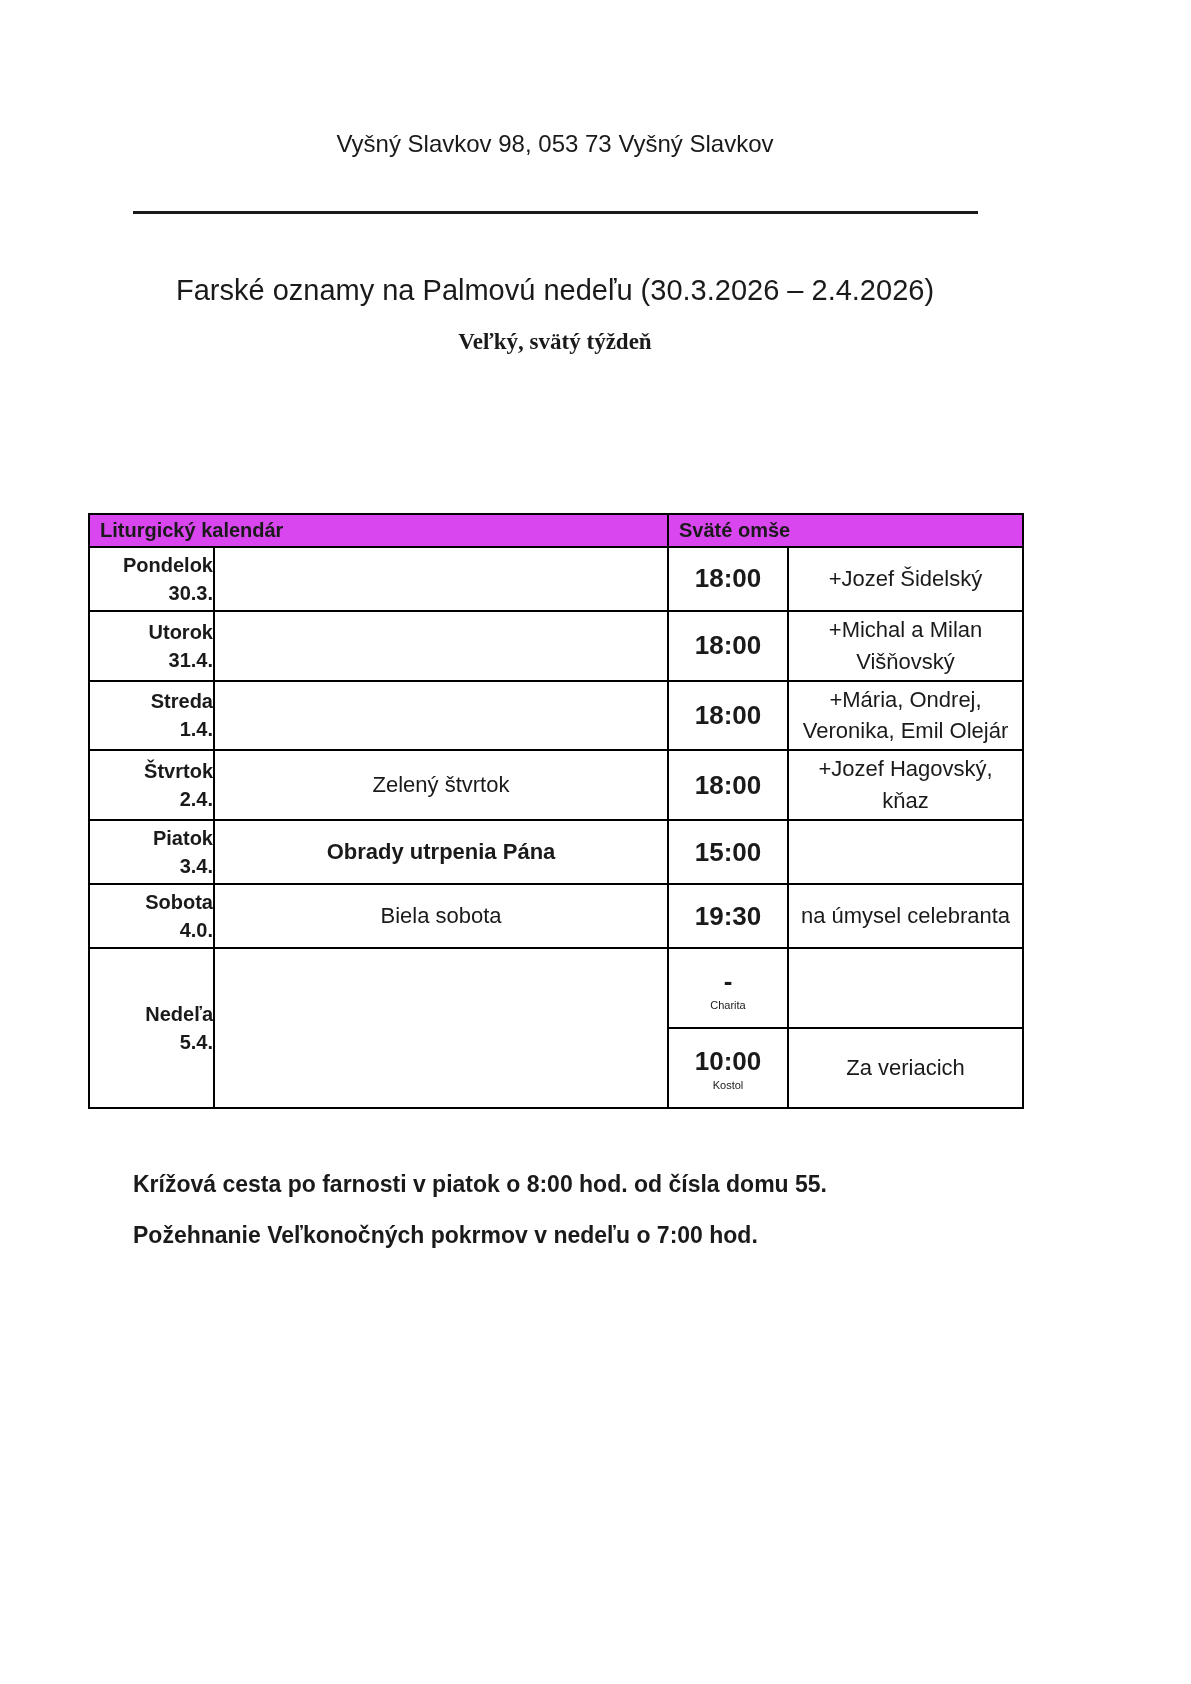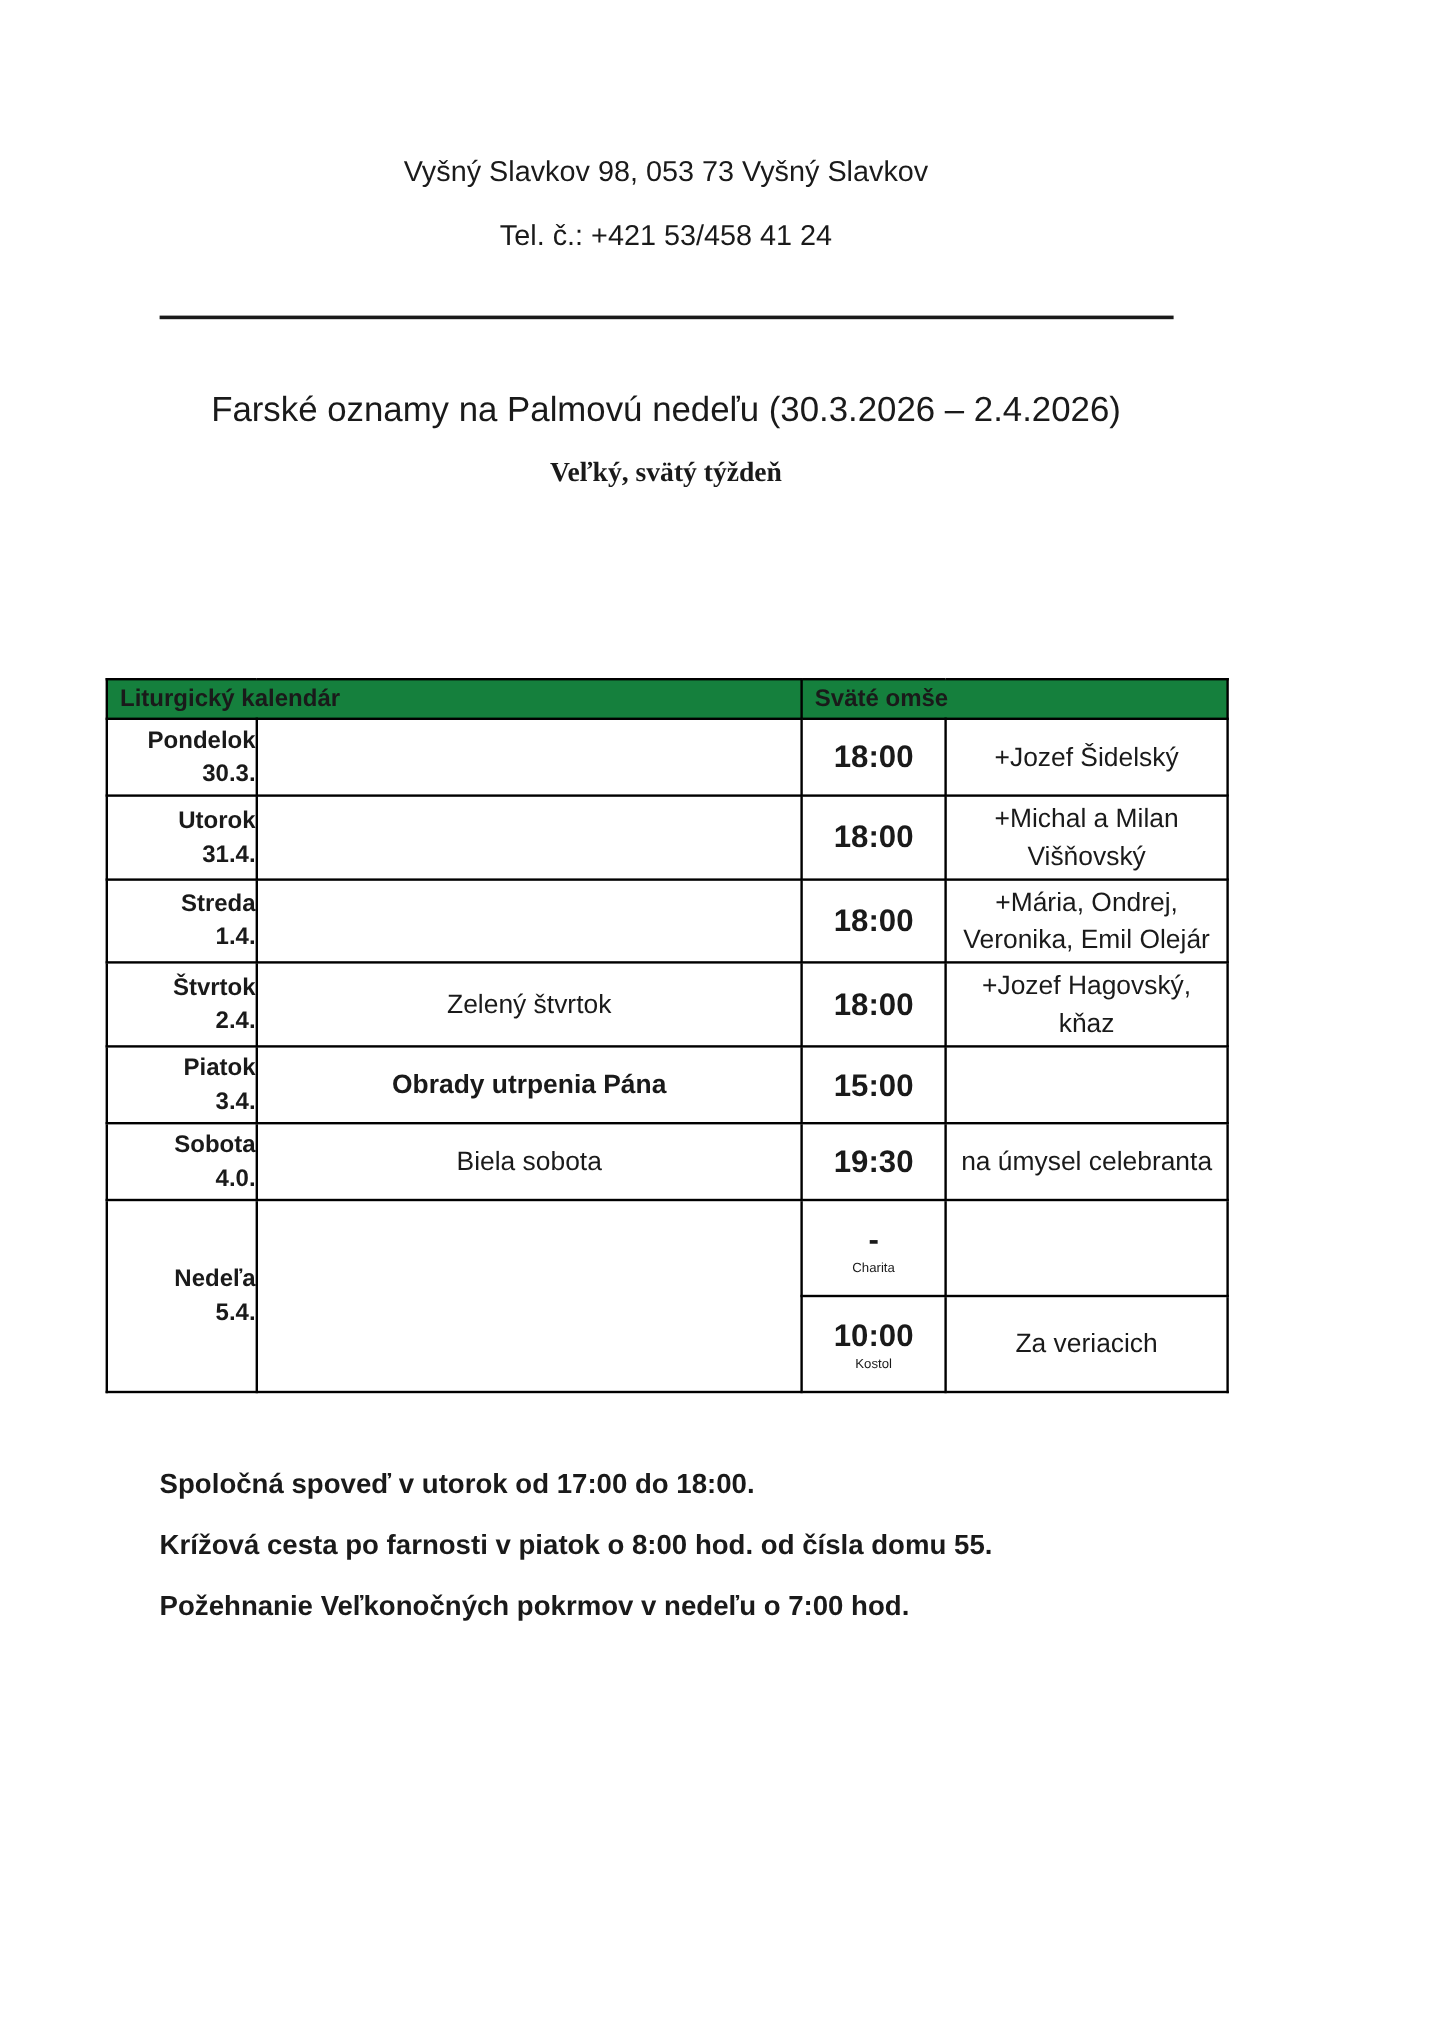--- a/index.html
+++ b/index.html
@@ -52,21 +52,21 @@
     margin-top: 158px;
     width: 934px;
     border-collapse: collapse;
     table-layout: fixed;
   }
   table.schedule td, table.schedule th {
     border: 2px solid #000000;
     vertical-align: middle;
   }
   th.hdr {
-    background: #15803d;
+    background: #d946ef;
     font-size: 20px;
     font-weight: bold;
     text-align: left;
     padding: 4px 10px;
     height: 30px;
   }
   col.c-day { width: 125px; }
   col.c-event { width: 454px; }
   col.c-time { width: 120px; }
   col.c-int { width: 235px; }
@@ -109,21 +109,20 @@
     margin-bottom: 24px;
   }
 </style>
 </head>
 <body>
 
 <div class="page">
   <div class="content">
 
     <div class="addr-line">Vyšný Slavkov 98, 053 73 Vyšný Slavkov</div>
-    <div class="phone-line">Tel. č.: +421 53/458 41 24</div>
 
     <div class="rule"></div>
 
     <div class="title">Farské oznamy na Palmovú nedeľu (30.3.2026 – 2.4.2026)</div>
     <div class="subtitle">Veľký, svätý týždeň</div>
 
     <table class="schedule">
       <colgroup>
         <col class="c-day">
           <col class="c-event">
@@ -212,19 +211,18 @@
         <td class="time-cell">
           <div>10:00</div>
           <div class="place">Kostol</div>
         </td>
         <td class="intention">Za veriacich</td>
       </tr>
     </tbody>
       </table>
 
     <div class="notes">
-      <div class="note">Spoločná spoveď v utorok od 17:00 do 18:00.</div>
       <div class="note">Krížová cesta po farnosti v piatok o 8:00 hod. od čísla domu 55.</div>
       <div class="note">Požehnanie Veľkonočných pokrmov v nedeľu o 7:00 hod.</div>
     </div>
 
   </div>
 </div>
 
 </body></html>

